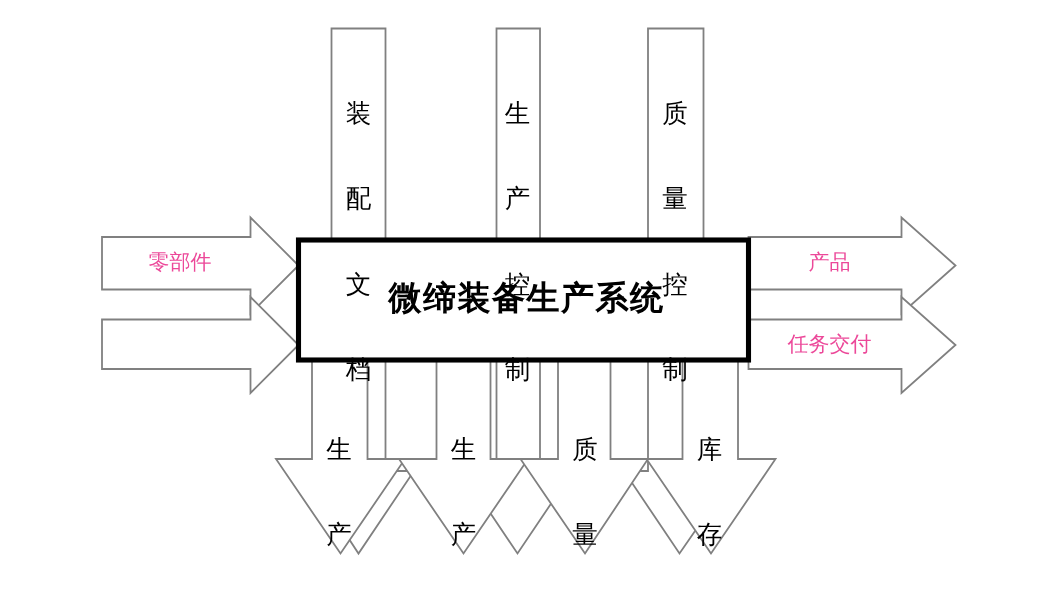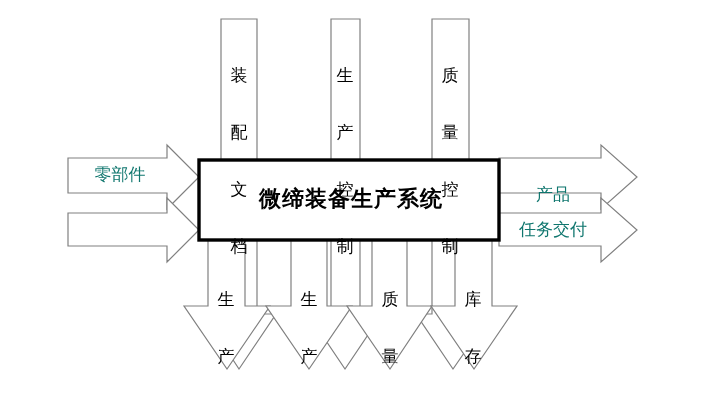--- a/index.html
+++ b/index.html
@@ -28,22 +28,22 @@
     stroke-width: 1.2;
     stroke-linejoin: miter;
   }
   .core-box {
     fill: #ffffff;
     stroke: #000000;
     stroke-width: 3.4;
   }
   .lbl {
     position: absolute;
-    color: #0f766e;
-    font-size: 17px;
+    color: #ec4899;
+    font-size: 14px;
     line-height: 19px;
     letter-spacing: 0px;
     white-space: pre;
     text-align: center;
     pointer-events: none;
   }
   .lbl-vert {
     position: absolute;
     color: #000000;
     font-size: 17px;
@@ -141,16 +141,16 @@
 
   <div class="lbl-vert" style="left:459px; top:252px; width:28px;">
     <span>库</span>
     <span>存</span>
     
     
   </div>
 
   <div class="lbl" style="left:72px; top:165px; width:96px;">零部件</div>
 
-  <div class="lbl" style="left:505px; top:165px; width:96px;margin-top:20px;">产品</div>
+  <div class="lbl" style="left:505px; top:165px; width:96px;">产品</div>
   <div class="lbl" style="left:505px; top:220px; width:96px;">任务交付</div>
 
 </div>
 
 </body></html>

